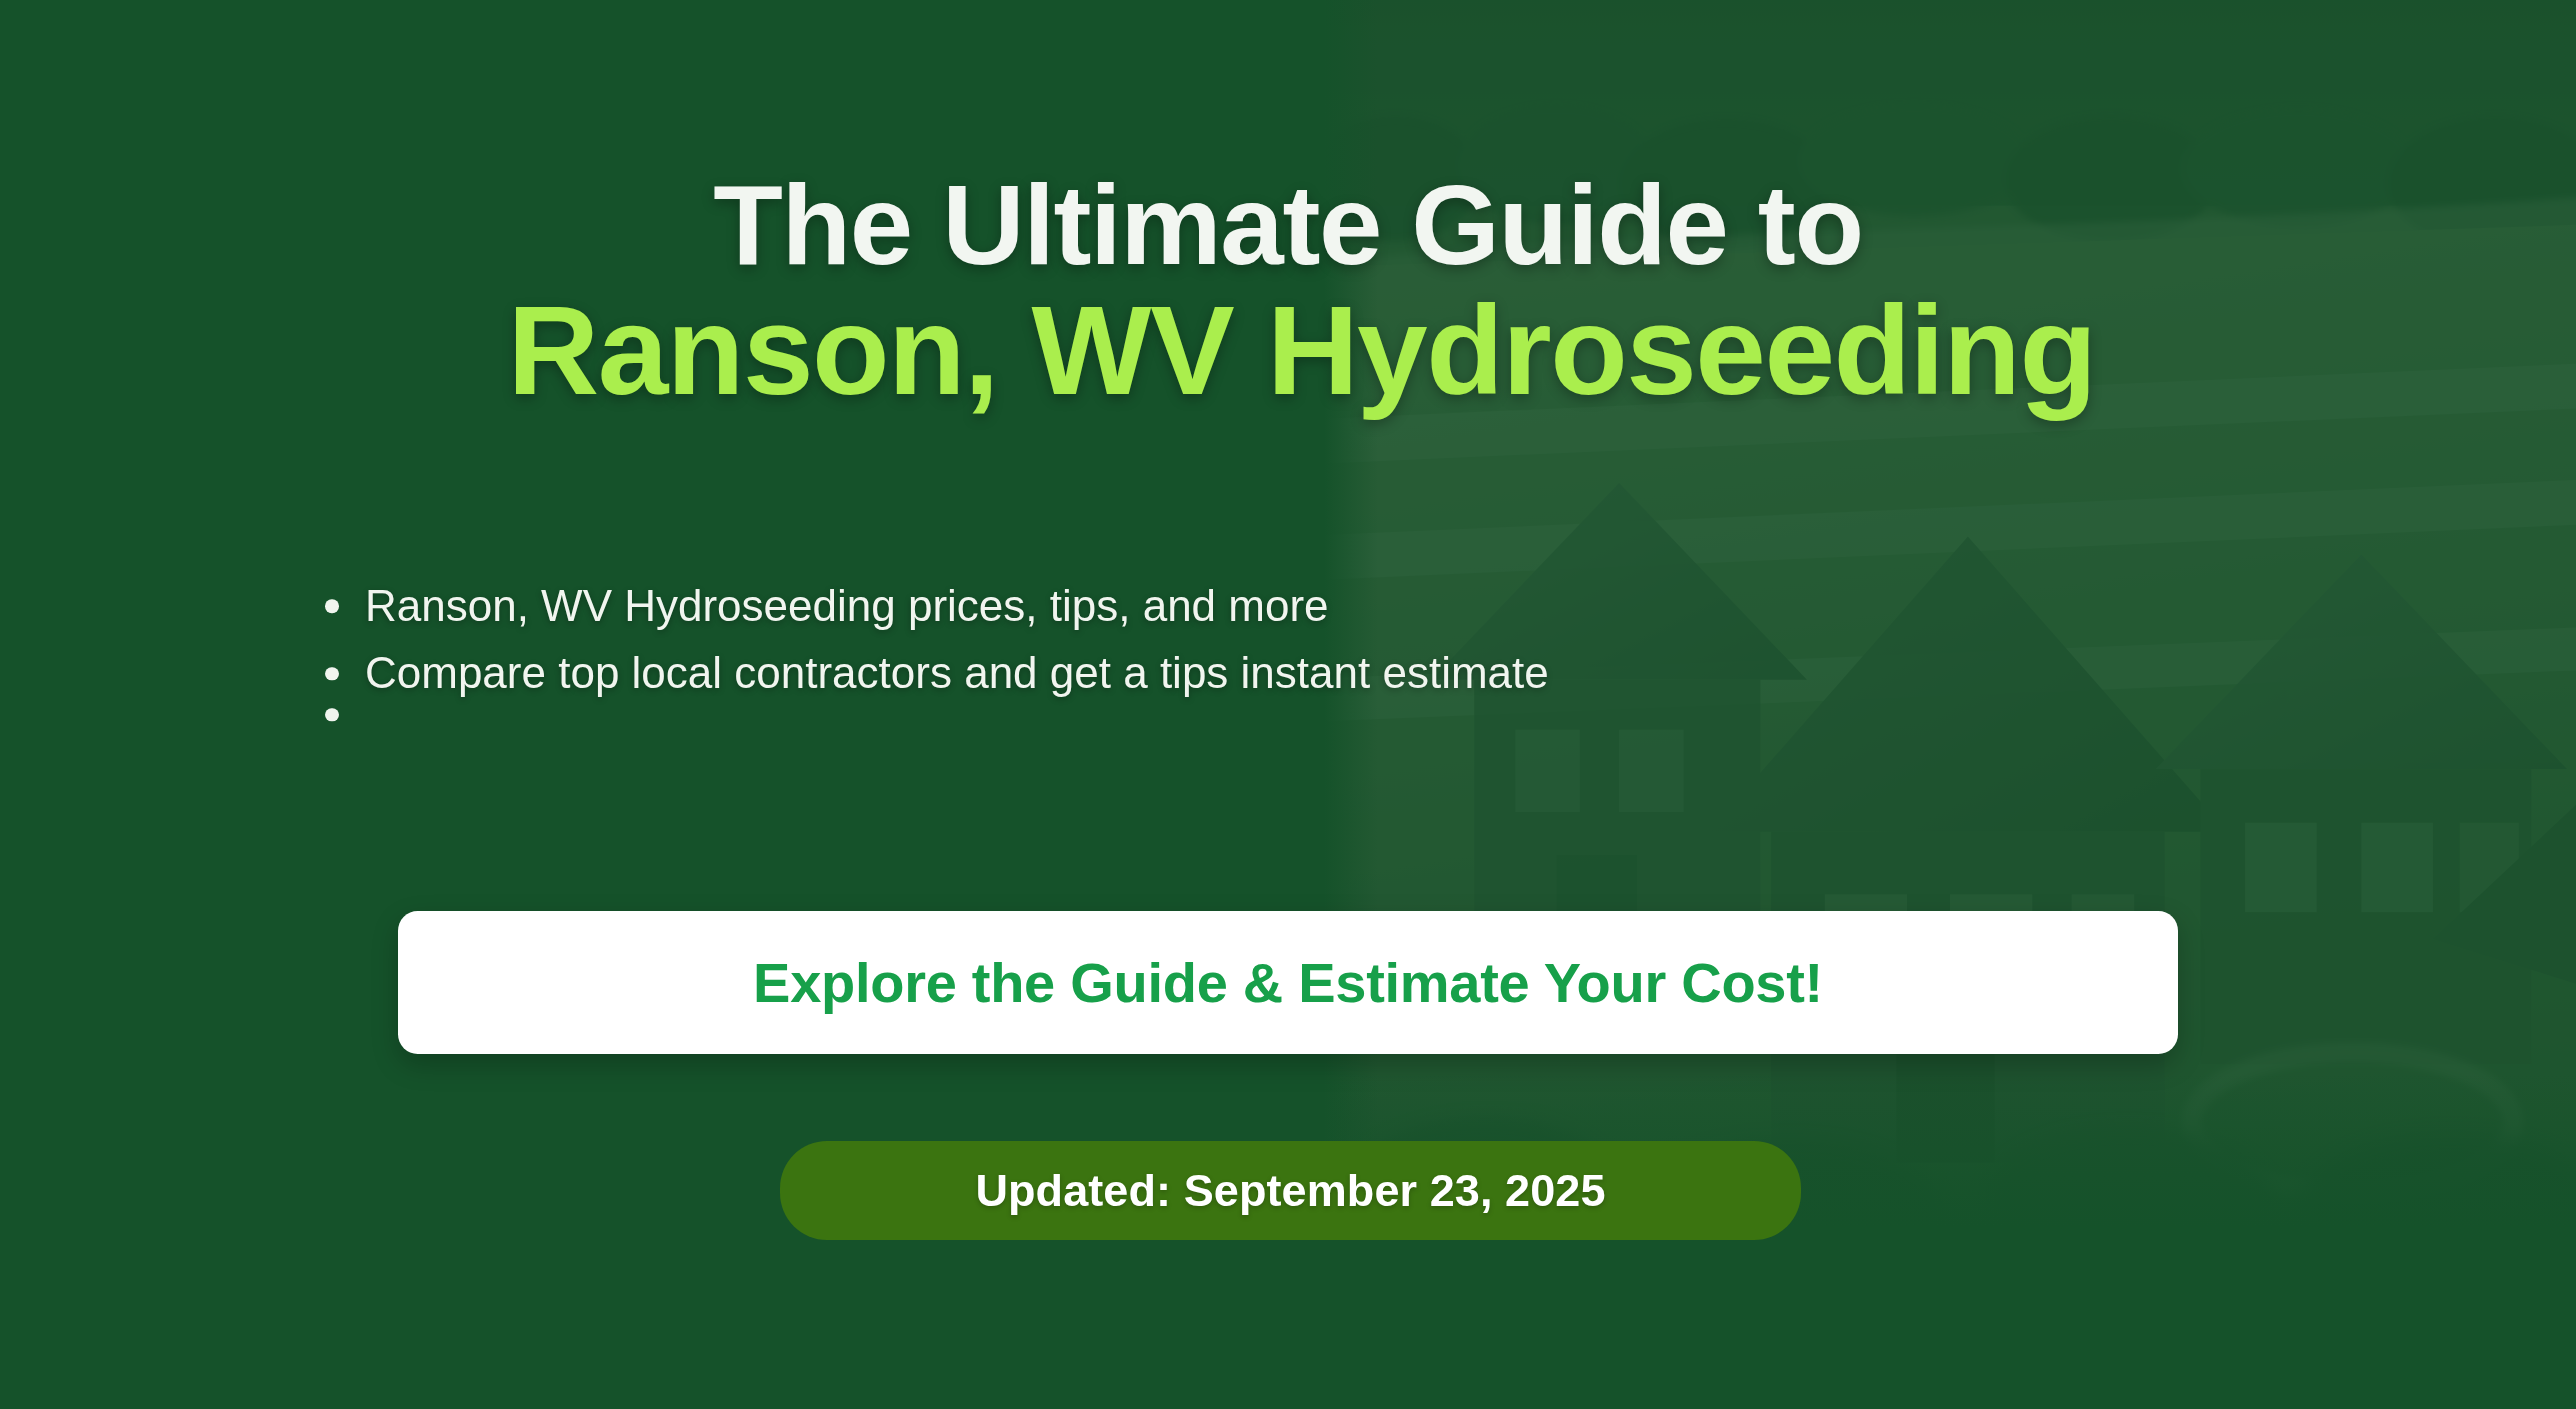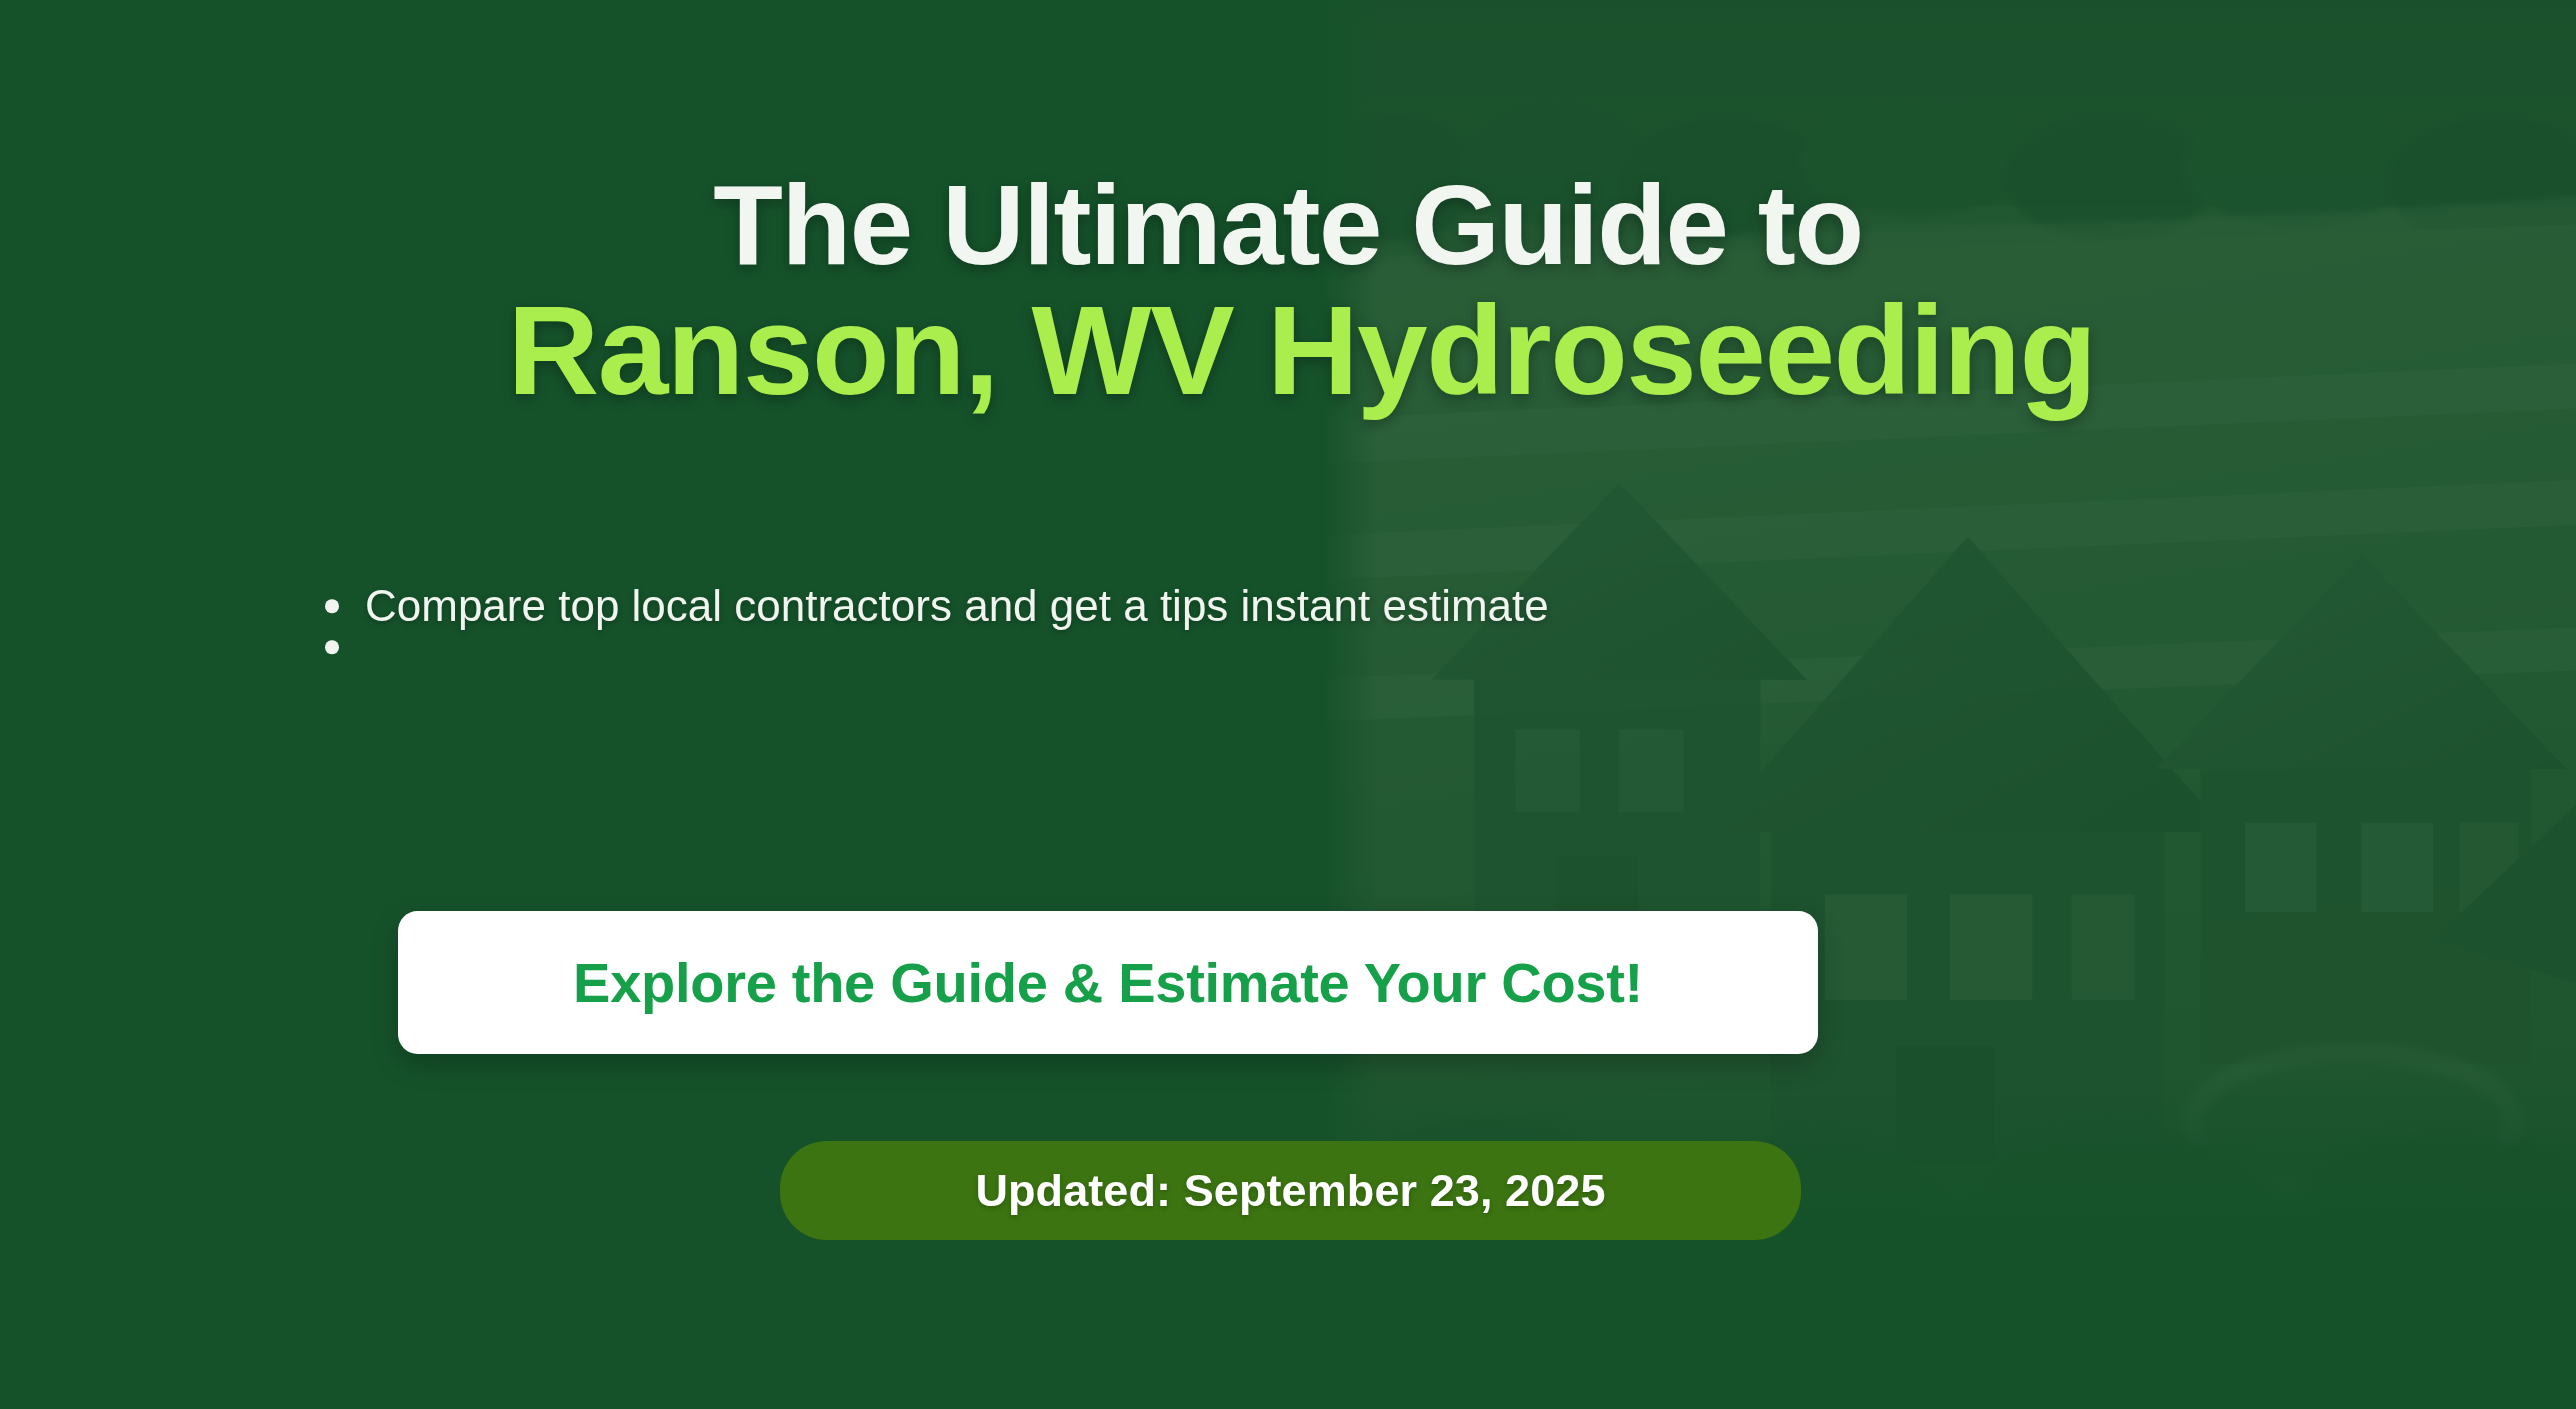--- a/index.html
+++ b/index.html
@@ -112,21 +112,21 @@
     width: 13.4px;
     height: 13.4px;
     border-radius: 50%;
     background: #F1F5EF;
   }
 
   #cta-button {
     position: absolute;
     left: 398px;
     top: 911px;
-    width: 1420px;
+    width: 1780px;
     height: 143px;
     background: #FFFFFF;
     border: none;
     border-radius: 19.7px;
     box-shadow: 0 10.7px 27px rgba(0,0,0,0.22);
     display: flex;
     align-items: center;
     justify-content: center;
     cursor: pointer;
     padding: 0;
@@ -258,20 +258,24 @@
   <div id="content">
 
     <div class="title-block">
       <span class="title-line title-line-1">The Ultimate Guide to</span>
       <span class="title-line title-line-2">Ranson, WV Hydroseeding</span>
     </div>
 
     <ul class="bullets">
       <li>
         <span class="dot"></span>
+        <span>Ranson, WV Hydroseeding prices, tips, and more</span>
+      </li>
+      <li>
+        <span class="dot"></span>
         <span>Compare top local contractors and get a tips instant estimate</span>
       </li>
       <li>
         <span class="dot"></span>
       </li>
     </ul>
 
     <button id="cta-button">
       <span class="cta-label">Explore the Guide &amp; Estimate Your Cost!</span>
     </button>

